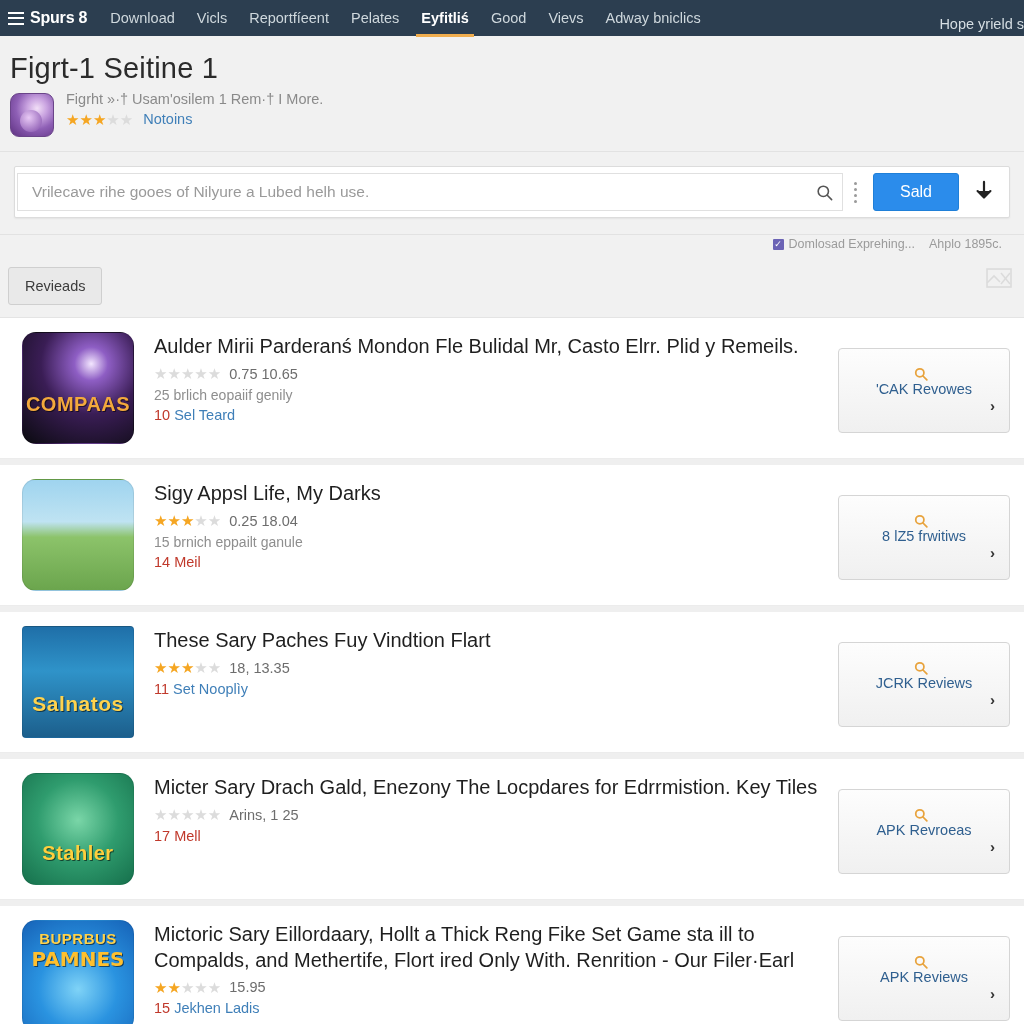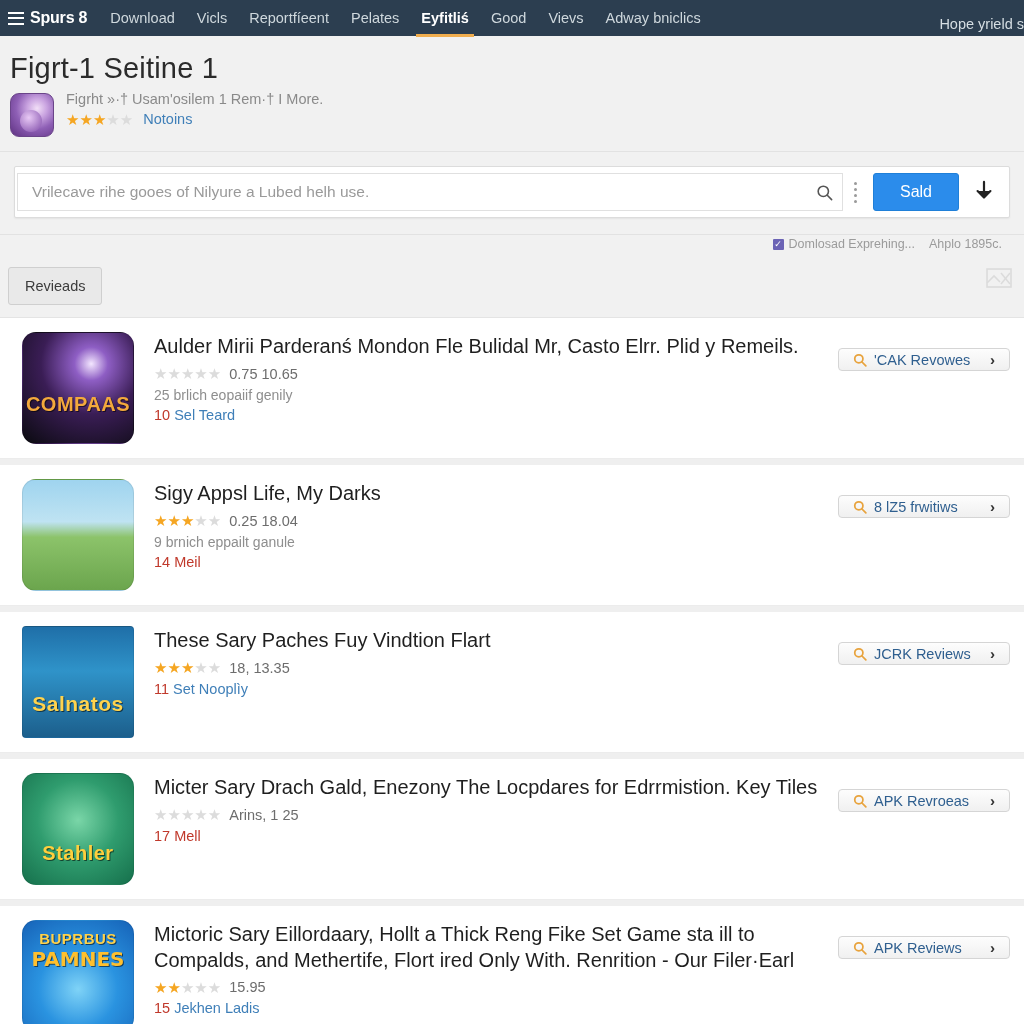--- a/index.html
+++ b/index.html
@@ -260,28 +260,29 @@
   .res-link { font-size: 14.5px; }
   .res-link .num { color: #c0392b; margin-right: 4px; }
   .res-link .lnk { color: #3f7fb8; }
   .res-link.red .lnk { color: #c0392b; }
 
   .res-action { flex: 0 0 auto; padding-top: 16px; margin-left: 14px; }
   .apk-btn {
     background: linear-gradient(#fdfdfd, #f0f0f0);
     border: 1px solid #d5d5d5;
     border-radius: 4px;
-    padding: 2px 14px;
+    padding: 18px 14px;
     display: flex; align-items: center;
     min-width: 172px;
     justify-content: flex-start;
     cursor: pointer;
     font-size: 14.5px;
     color: #2f5f8f;
     white-space: nowrap;
+    flex-direction: column;
   }
   .apk-btn .bicon { margin-right: 7px; display: flex; align-items: center; }
   .apk-btn .chev { margin-left: auto; color: #333; font-weight: bold; font-size: 15px; padding-left: 10px; }
 </style>
 </head>
 <body>
 
 <div class="topnav">
   <div class="hamburger">
     <span></span>
@@ -392,21 +393,21 @@
       </div>
     </div>
     <div class="resrow">
       <div class="thumb th2"></div>
       <div class="rescontent">
         <div class="res-title">Sigy Appsl Life, My Darks</div>
         <div class="res-rating">
           <span class="stars"><span class="star">★</span><span class="star">★</span><span class="star">★</span><span class="star off">★</span><span class="star off">★</span></span>
           <span class="res-nums">0.25 18.04</span>
         </div>
-        <div class="res-sub">9 brnich eppailt ganule</div>
+        <div class="res-sub">15 brnich eppailt ganule</div>
         <div class="res-link red"><span class="num">14</span><span class="lnk">Meil</span></div>
       </div>
       <div class="res-action">
         <div class="apk-btn">
           <span class="bicon">
             <svg width="14" height="14" viewBox="0 0 24 24" fill="none" stroke="#e8a33d" stroke-width="3">
               <circle cx="10" cy="10" r="7"></circle>
               <line x1="15" y1="15" x2="22" y2="22" stroke-linecap="round"></line>
             </svg>
           </span>

